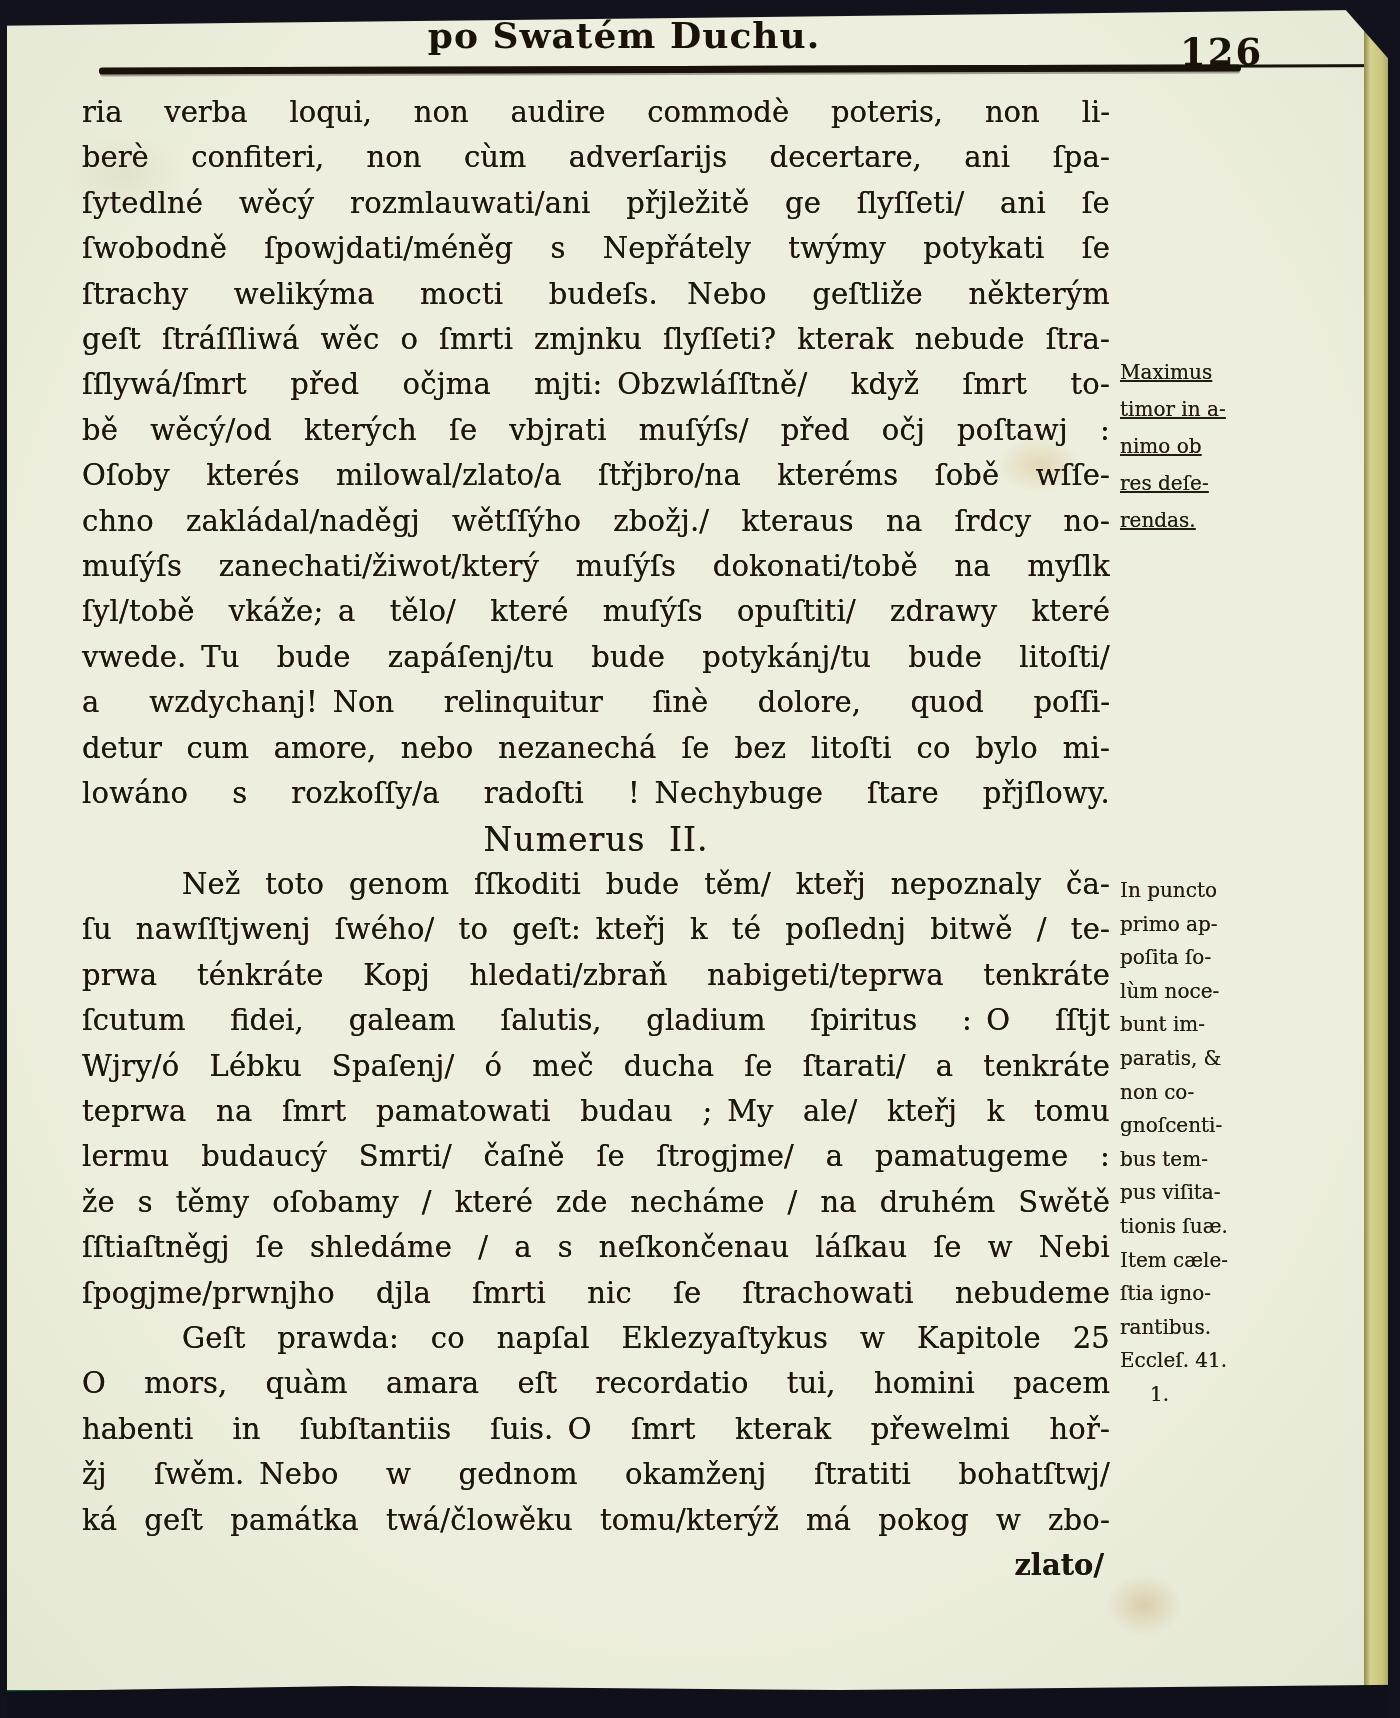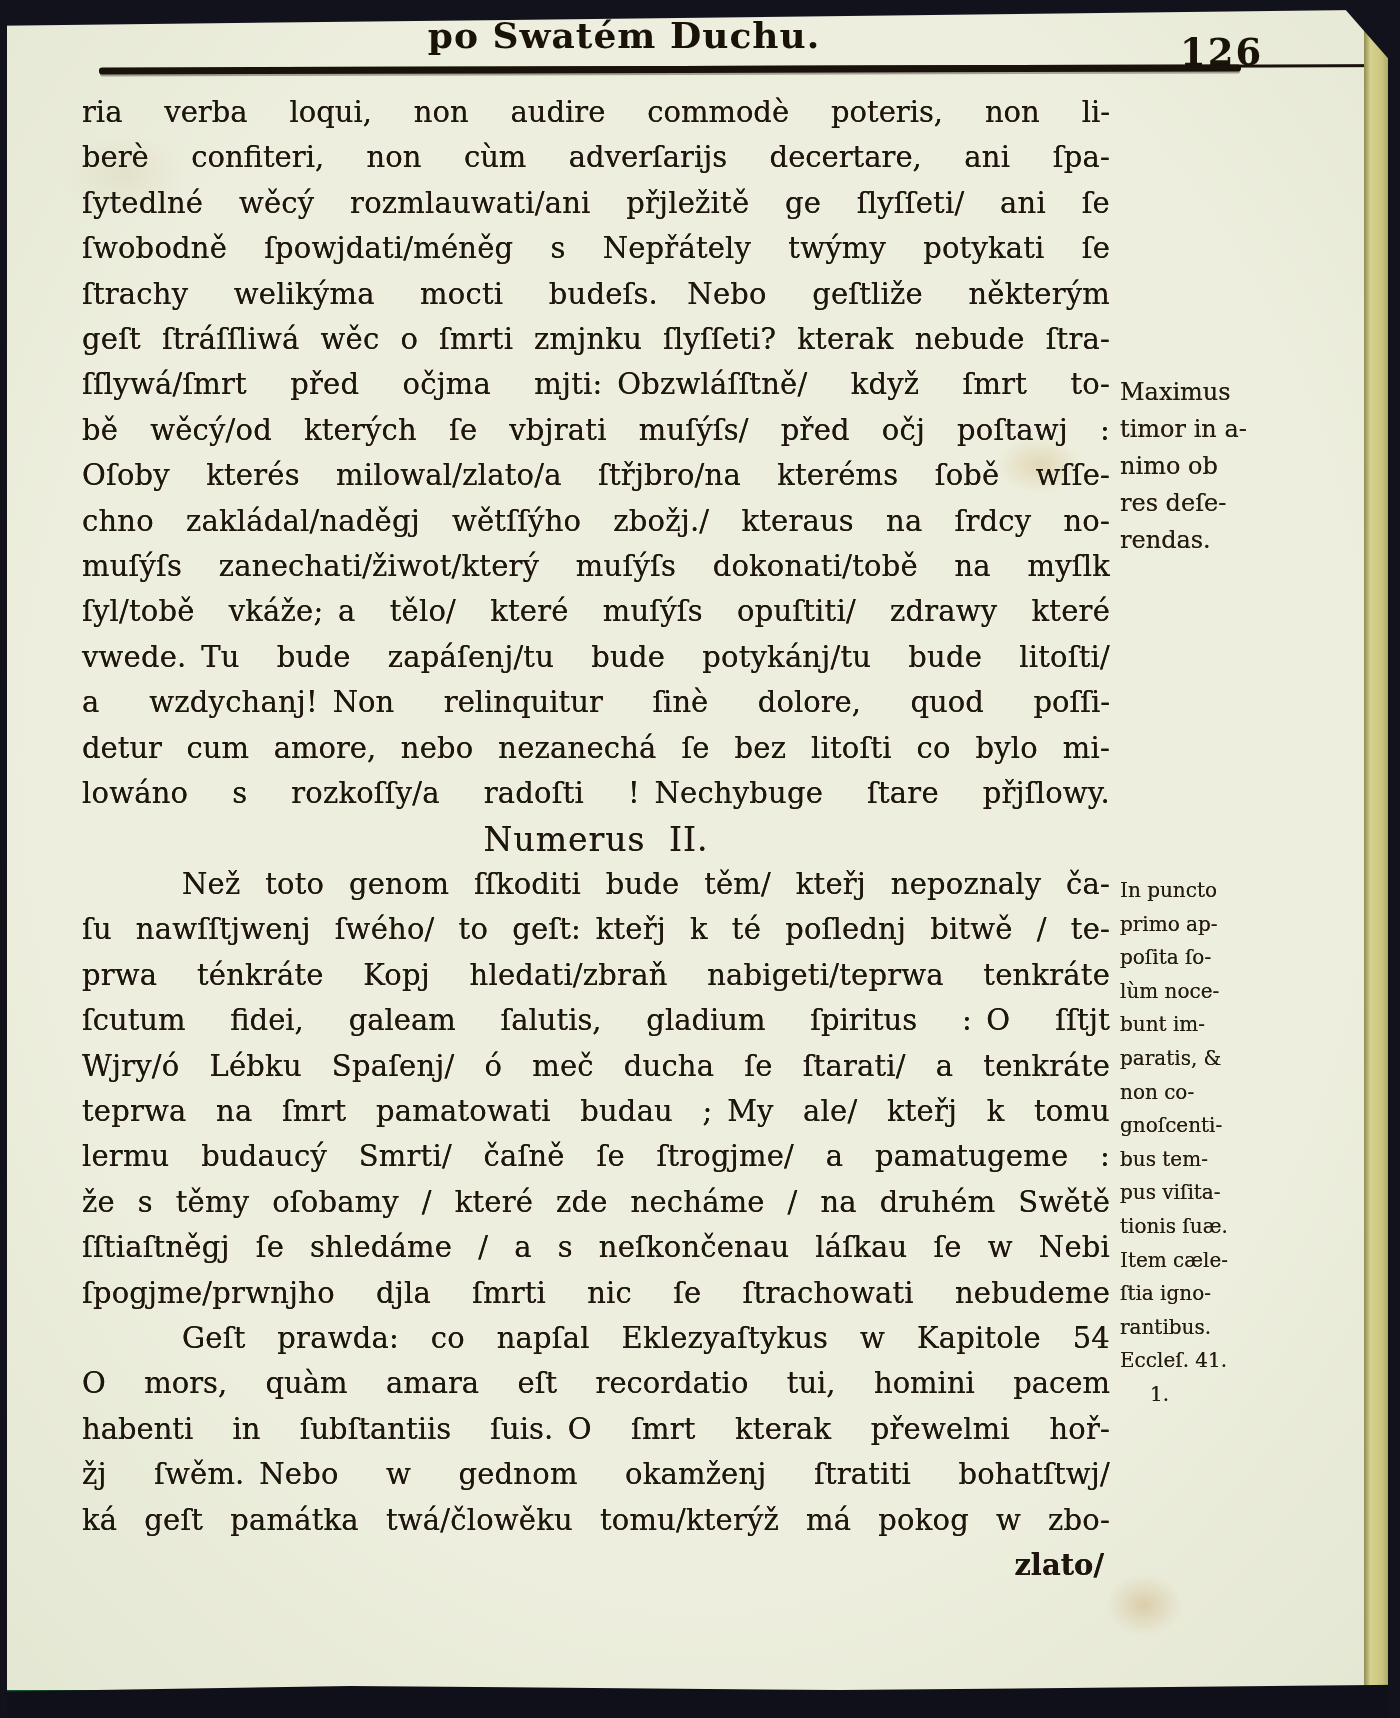--- a/index.html
+++ b/index.html
@@ -43,21 +43,21 @@
     text-shadow:0 0 .5px rgba(29,21,14,.85);}
   .line.center{text-align:center;text-align-last:center;font-size:33px;letter-spacing:1px;word-spacing:12px;}
   .line.indent{text-indent:100px;}
   .frak{font-weight:400;letter-spacing:.2px;}
   .rom{font-weight:400;}
   .catchword{text-align:center;text-align-last:right;font-weight:700;font-size:29px;
     padding-right:6px;line-height:45.4px;text-shadow:0 0 .5px rgba(29,21,14,.85);}
 
   
   .note{position:absolute;left:1116px;width:232px;color:#241b10;}
-  .note-1{top:364px;font-size:24px;line-height:37px;}
+  .note-1{top:344px;font-size:20px;line-height:37px;text-decoration:underline;}
   .note-2{top:864px;font-size:20px;line-height:33.6px;}
   .note-line{text-shadow:0 0 .4px rgba(36,27,16,.8);}
   .note-2 .note-line:last-child{padding-left:30px;}
 </style>
 </head>
 <body>
 
 <div class="frame">
   <div class="paper">
 
@@ -86,21 +86,21 @@
         <div class="line indent"><span class="frak">Než toto genom ſſkoditi bude těm/ kteřj nepoznaly ča-</span></div>
         <div class="line"><span class="frak">ſu nawſſtjwenj ſwého/ to geſt: kteřj k té poſlednj bitwě / te-</span></div>
         <div class="line"><span class="frak">prwa ténkráte Kopj hledati/zbraň nabigeti/teprwa tenkráte</span></div>
         <div class="line"><span class="rom">ſcutum fidei, galeam ſalutis, gladium ſpiritus : </span><span class="frak">O ſſtjt</span></div>
         <div class="line"><span class="frak">Wjry/ó Lébku Spaſenj/ ó meč ducha ſe ſtarati/ a tenkráte</span></div>
         <div class="line"><span class="frak">teprwa na ſmrt pamatowati budau ; My ale/ kteřj k tomu</span></div>
         <div class="line"><span class="frak">lermu budaucý Smrti/ čaſně ſe ſtrogjme/ a pamatugeme :</span></div>
         <div class="line"><span class="frak">že s těmy oſobamy / které zde necháme / na druhém Swětě</span></div>
         <div class="line"><span class="frak">ſſtiaſtněgj ſe shledáme / a s neſkončenau láſkau ſe w Nebi</span></div>
         <div class="line"><span class="frak">ſpogjme/prwnjho djla ſmrti nic ſe ſtrachowati nebudeme</span></div>
-        <div class="line indent"><span class="frak">Geſt prawda: co napſal Eklezyaſtykus w Kapitole 54</span></div>
+        <div class="line indent"><span class="frak">Geſt prawda: co napſal Eklezyaſtykus w Kapitole 25</span></div>
         <div class="line"><span class="rom">O mors, quàm amara eſt recordatio tui, homini pacem</span></div>
         <div class="line"><span class="rom">habenti in ſubſtantiis ſuis. </span><span class="frak">O ſmrt kterak přewelmi hoř-</span></div>
         <div class="line"><span class="frak">žj ſwěm. Nebo w gednom okamženj ſtratiti bohatſtwj/</span></div>
         <div class="line"><span class="frak">ká geſt památka twá/člowěku tomu/kterýž má pokog w zbo-</span></div>
         <div class="catchword">zlato/</div>
       </div>
 
     <div class="note note-1" id="note1">
         <div class="note-line">Maximus</div>
         <div class="note-line">timor in a-</div>

